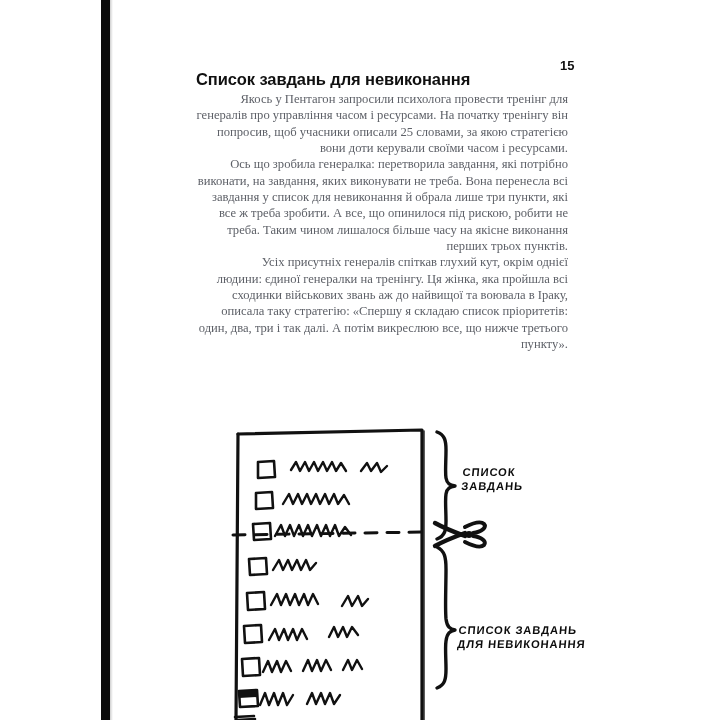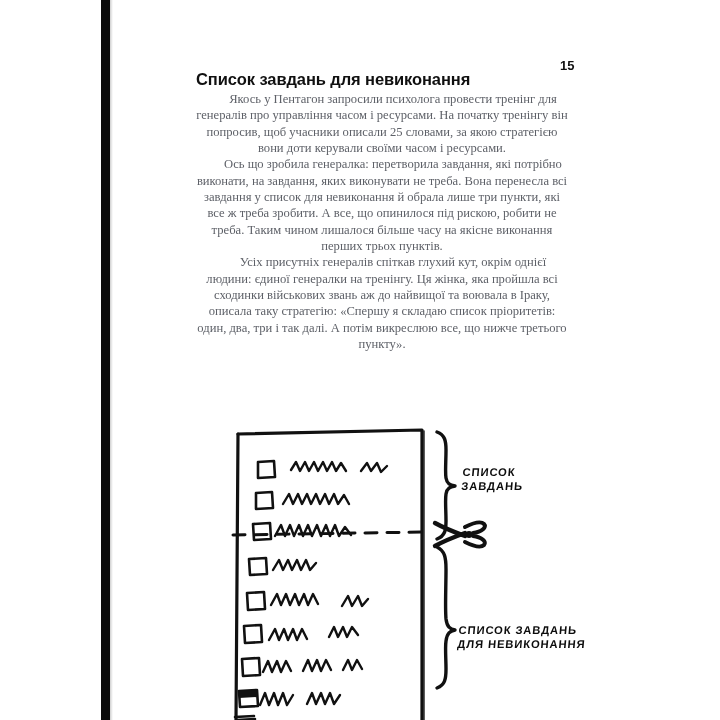--- a/index.html
+++ b/index.html
@@ -65,21 +65,21 @@
     letter-spacing: -0.1px;
   }
   #bodycopy {
     position: absolute;
     left: 196px; top: 91px;
     width: 372px;
     font-family: "Liberation Serif", serif;
     font-size: 12.6px;
     line-height: 16.35px;
     color: #5e6168;
-    text-align: center;
+    text-align: right;
   }
   #bodycopy p {
     margin: 0;
     text-indent: 22px;
   }
   
   #illo {
     position: absolute;
     left: 225px; top: 420px;
     width: 400px; height: 300px;

